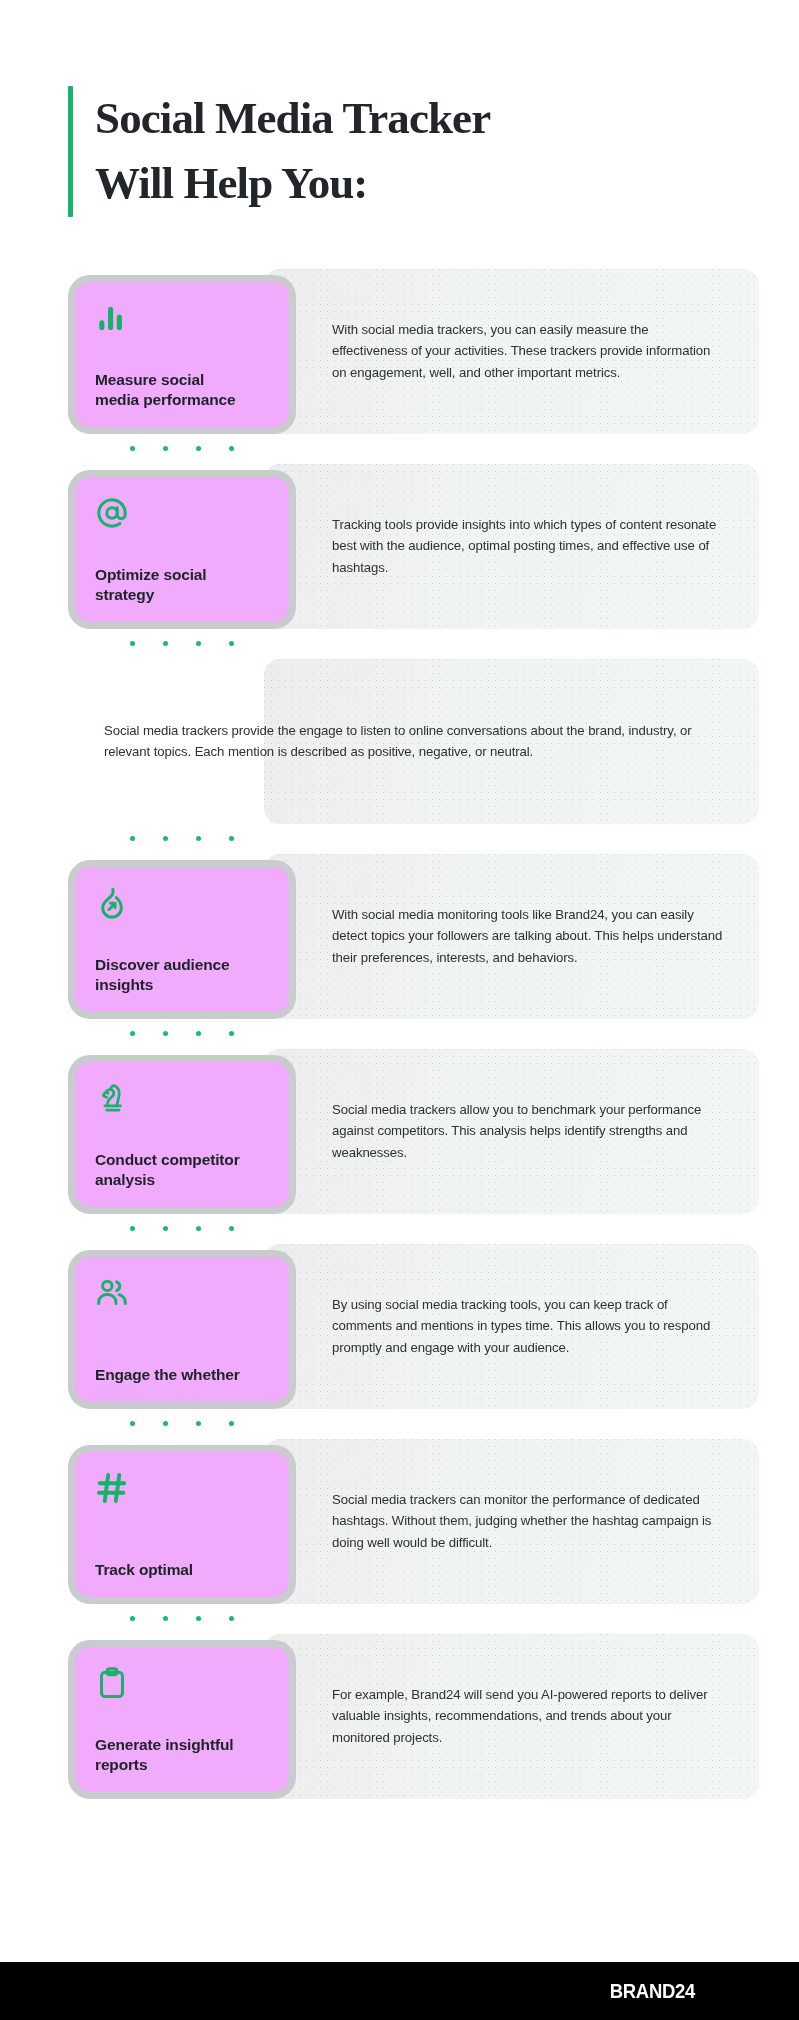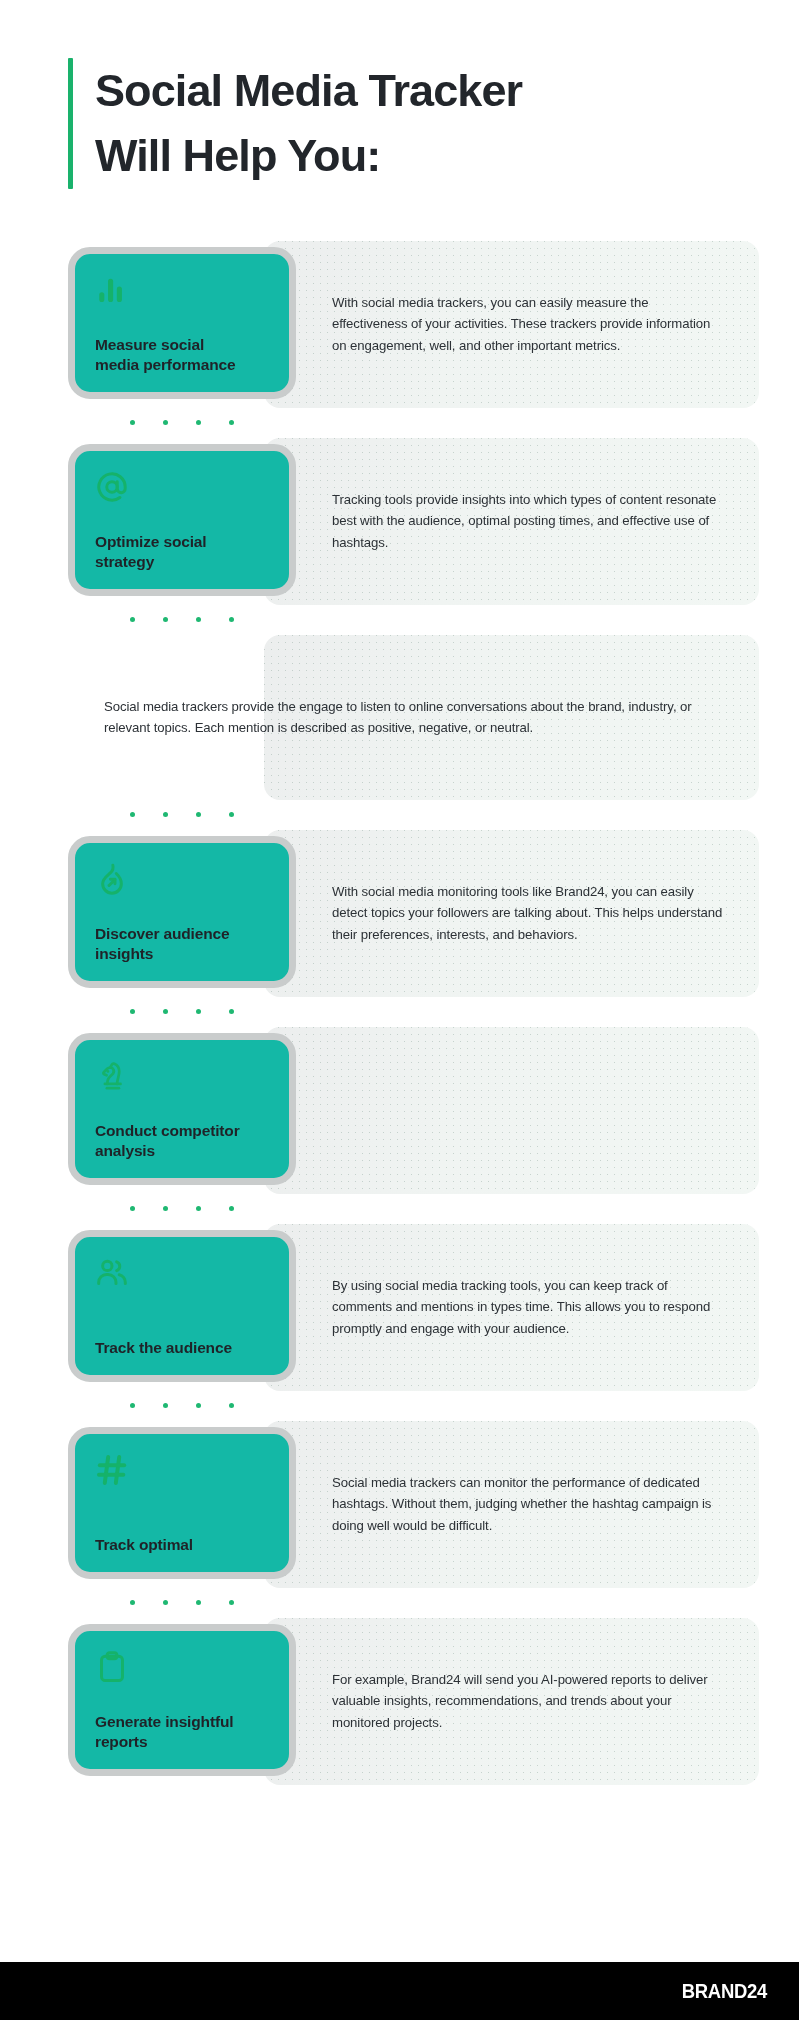--- a/index.html
+++ b/index.html
@@ -21,23 +21,24 @@
     width: 799px;
     min-height: 2020px;
     background: #ffffff;
     position: relative;
     display: flex;
     flex-direction: column;
   }
 
   
   .header {
-    padding: 58px 50px 0 68px;
+    padding: 86px 50px 0 68px;
     display: flex;
     align-items: flex-start;
+    font-family: Liberation Serif, serif;
   }
 
   .header-rule {
     width: 5px;
     background: #22b573;
     background: #1ab26c;
     align-self: stretch;
     min-height: 128px;
     margin-right: 22px;
     flex: 0 0 5px;
@@ -85,22 +86,22 @@
       linear-gradient(105deg, #eceeee 0%, #f0f4f2 40%, #f2f7f4 100%);
   }
 
   
   .card {
     position: relative;
     z-index: 2;
     width: 228px;
     min-height: 152px;
     margin-top: 6px;
-    margin-bottom: 9px;
-    background: #14b8a6;
+    margin-bottom: 0;
+    background: #f0abfc;
     border: 7px solid #c9cccc;
     border-radius: 22px;
     padding: 19px 20px 16px 20px;
     display: flex;
     flex-direction: column;
     justify-content: space-between;
     flex: 0 0 228px;
   }
 
   .card-icon {
@@ -155,21 +156,21 @@
   }
 
   
   .footer {
     margin-top: auto;
     height: 58px;
     background: #000000;
     display: flex;
     align-items: center;
     justify-content: flex-end;
-    padding-right: 32px;
+    padding-right: 104px;
   }
   .footer-logo {
     color: #ffffff;
     font-size: 21px;
     font-weight: 700;
     letter-spacing: -0.3px;
     font-family: "Liberation Sans", sans-serif;
     transform: scaleX(0.88);
     transform-origin: right center;
   }
@@ -284,41 +285,44 @@
                 <path d="M7 17.6h11"></path>
                 <path d="M8.8 17.6c-.3-2.6.5-4.2 2.2-5.6 1.5-1.2 2.3-2 2.3-3.4"></path>
                 <path d="M13.3 8.6c0-1.6-1.3-2.6-2.6-2.6-.9 0-1.5.3-2.1.9L6.2 9.3c-.5.5-.3 1.2.3 1.5l1.7.7"></path>
                 <path d="M10.7 6.1l1.1-2c.4-.7 1.2-1 1.9-.7 1.9.8 3.4 2.8 3.4 5.4 0 3.4-1.5 5.2-1.5 8.8"></path>
                 <path d="M9.1 8.8h.02"></path>
               </svg>
             </span>
             <div class="card-title">Conduct competitor
 analysis</div>
           </div>
+          <div class="row-body">
+            <p class="row-text">Social media trackers allow you to benchmark your performance against competitors. This analysis helps identify strengths and weaknesses.</p>
+          </div>
         </div>
       </div>
       <div class="dots">
         <span class="dot"></span>
         <span class="dot"></span>
         <span class="dot"></span>
         <span class="dot"></span>
       </div>
       <div class="row-wrap">
         <div class="row">
           <div class="row-panel"></div>
           <div class="card">
             <span class="card-icon">
               <svg viewBox="0 0 24 24" fill="none" stroke="currentColor" stroke-width="2.1" stroke-linecap="round" stroke-linejoin="round">
                 <circle cx="8.7" cy="7" r="3.3"></circle>
                 <path d="M2.6 19.5v-.9a5.6 5.6 0 0 1 5.6-5.6h1a5.6 5.6 0 0 1 5.6 5.6v.9"></path>
                 <path d="M15.3 4.1a3.3 3.3 0 0 1 0 6.2"></path>
                 <path d="M17.1 13.2a5.6 5.6 0 0 1 4.3 5.4v.9"></path>
               </svg>
             </span>
-            <div class="card-title">Track the audience</div>
+            <div class="card-title">Engage the whether</div>
           </div>
           <div class="row-body">
             <p class="row-text">By using social media tracking tools, you can keep track of comments and mentions in types time. This allows you to respond promptly and engage with your audience.</p>
           </div>
         </div>
       </div>
       <div class="dots">
         <span class="dot"></span>
         <span class="dot"></span>
         <span class="dot"></span>

